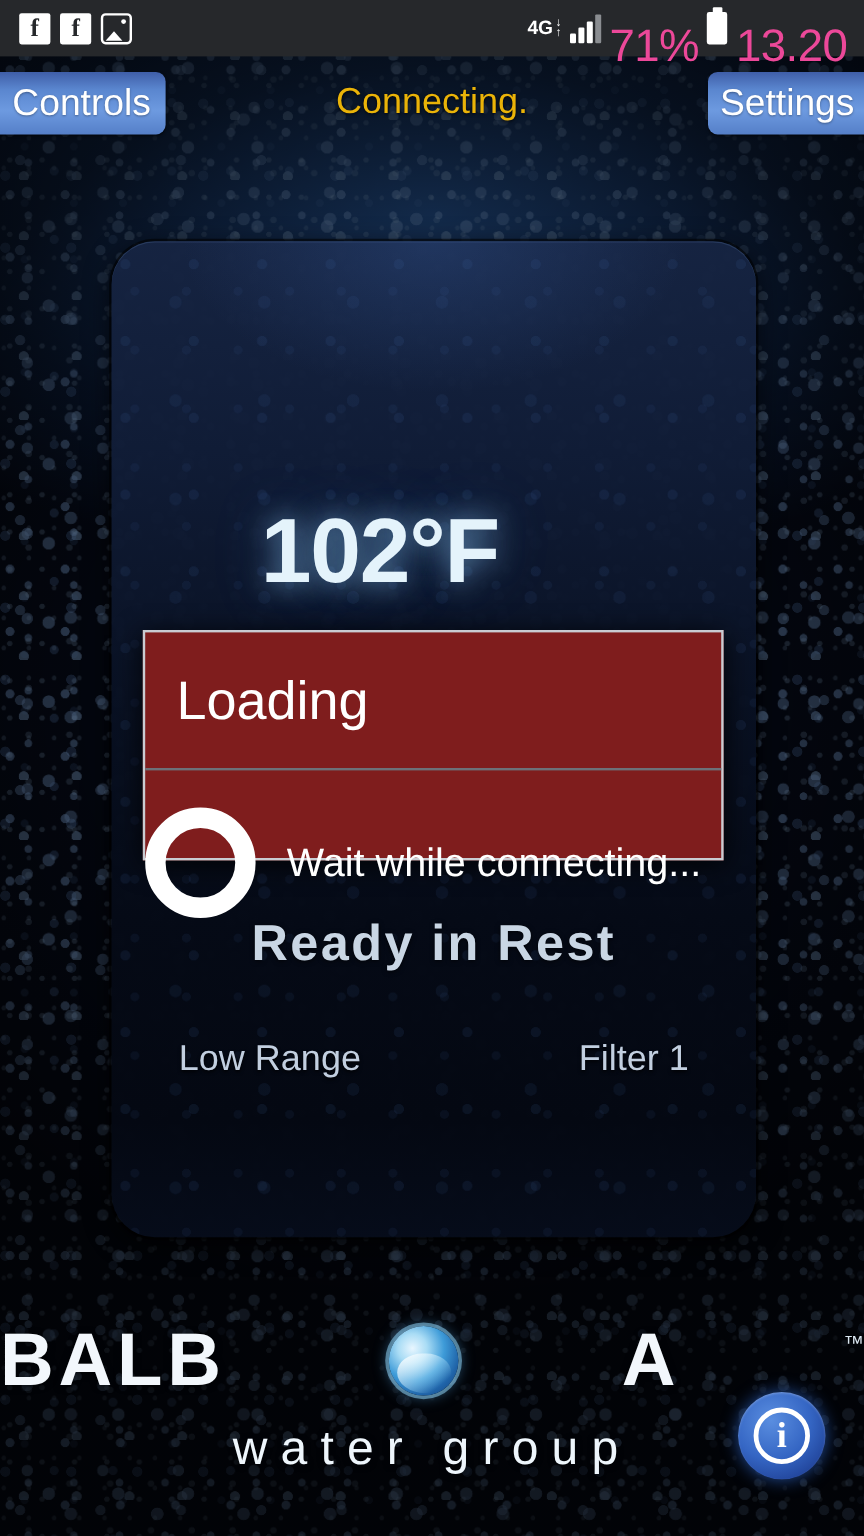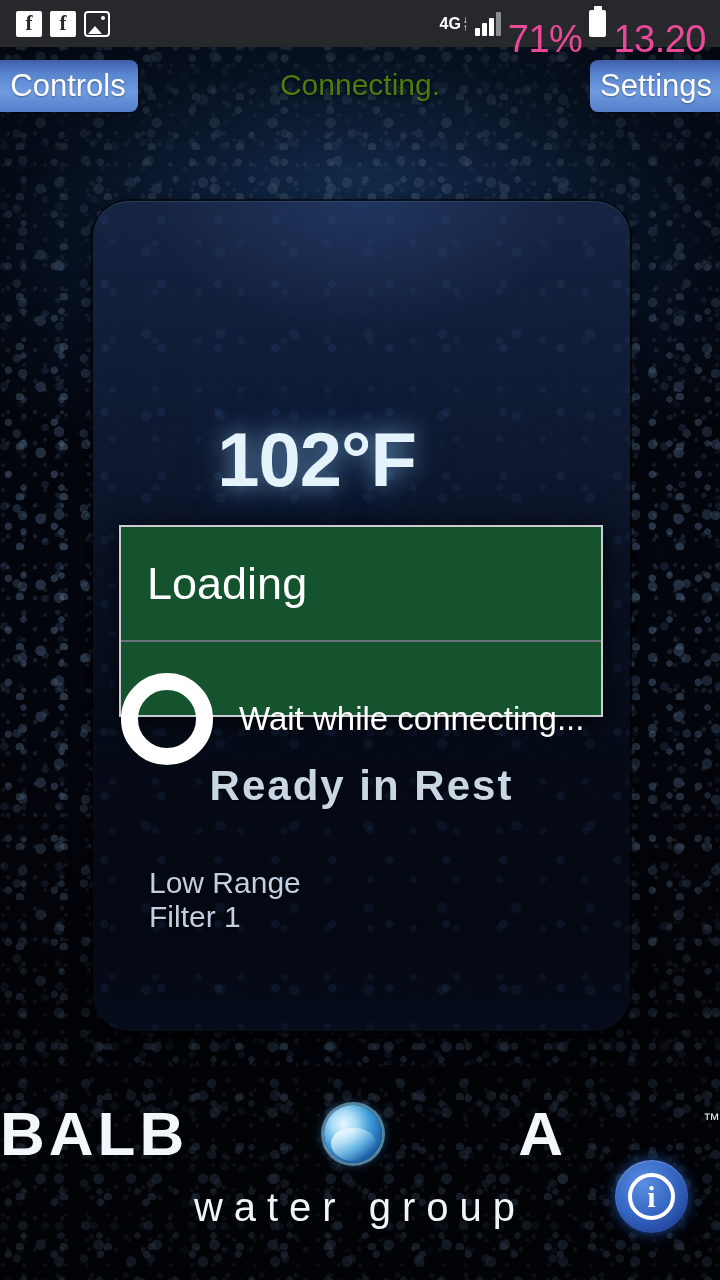--- a/index.html
+++ b/index.html
@@ -111,21 +111,21 @@
     color:#fff; font-size:31px;
     display:flex; align-items:center; justify-content:center;
     box-shadow:0 1px 2px rgba(0,0,0,.5);
     text-shadow:0 1px 2px rgba(0,0,0,.35);
   }
   #btn-controls { left:-10px; width:148px; padding-left:8px; }
   #btn-settings { right:-10px; width:140px; padding-right:8px; }
   #nav-title {
     position:absolute; top:0; left:0; width:720px; height:76px;
     display:flex; align-items:center; justify-content:center;
-    color:#4d7c0f; font-size:30px;
+    color:#eab308; font-size:30px;
     text-shadow:0 1px 3px rgba(0,0,0,.8);
   }
 
   
   #panel {
     position:absolute; left:93px; top:201px; width:537px; height:830px;
     border-radius:36px;
     background:
       linear-gradient(180deg, rgba(22,36,66,.97) 0%, rgba(16,28,54,.97) 22%, rgba(9,17,35,.98) 46%, rgba(5,10,22,.99) 68%, rgba(4,8,18,.99) 88%, rgba(6,12,26,.99) 100%);
     box-shadow:0 0 0 2px rgba(0,0,0,.55), 0 6px 22px rgba(0,0,0,.7), inset 0 1px 0 rgba(120,160,220,.18);
@@ -164,27 +164,26 @@
     text-shadow:0 1px 4px rgba(0,0,0,.7);
     z-index:3;
   }
   #panel-footer {
     position:absolute; top:665px; left:0; width:537px;
     display:flex; justify-content:space-between;
     padding:0 56px;
     color:#c2cfe0; font-size:30px;
     text-shadow:0 1px 3px rgba(0,0,0,.8);
     z-index:3;
-    flex-direction:column;
   }
 
   
   #dialog {
     position:absolute; left:119px; top:525px; width:484px; height:192px;
-    background:#14532d;
+    background:#7f1d1d;
     border:2px solid #c9ccd2;
     z-index:50;
     box-shadow:0 4px 22px rgba(0,0,0,.85);
   }
   #dialog-title {
     height:115px;
     display:flex; align-items:center;
     padding-left:26px;
     color:#ffffff; font-size:45px;
     border-bottom:2px solid #6d7178;

